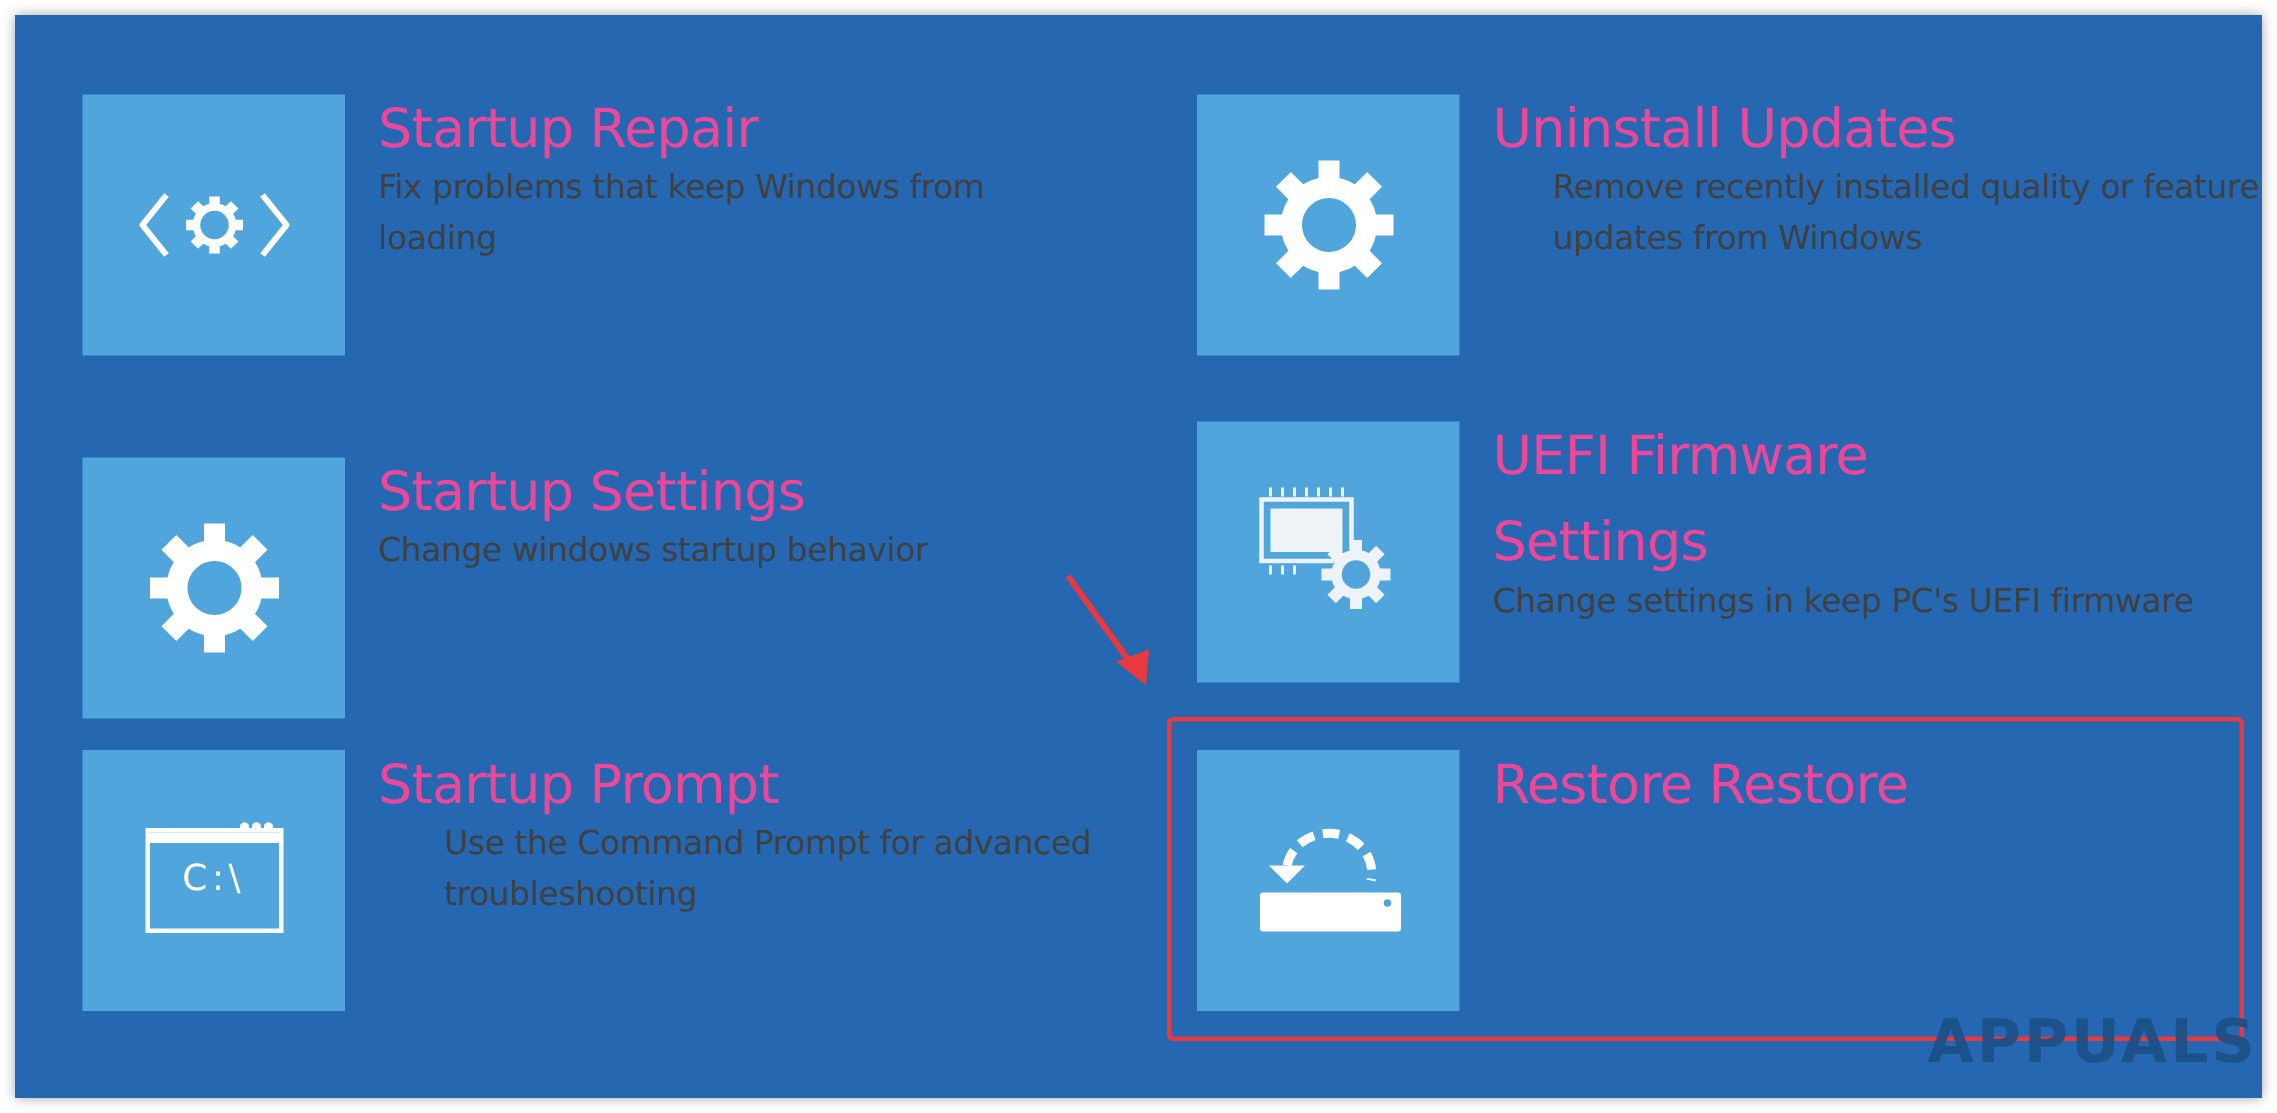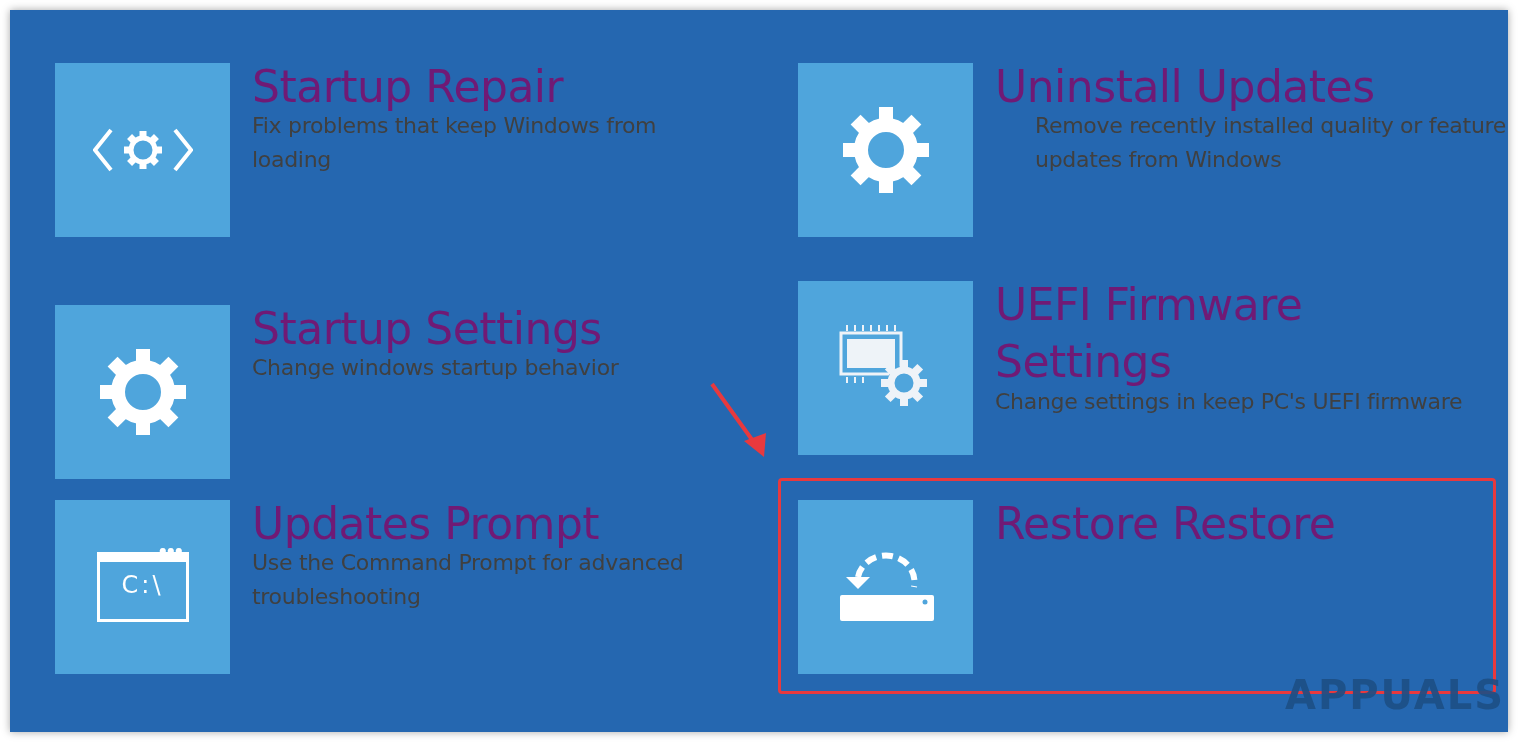--- a/index.html
+++ b/index.html
@@ -1,20 +1,20 @@
 <!DOCTYPE html>
 <html><head>
 <meta charset="utf-8">
 <style>
   html, body { margin:0; padding:0; }
   body { width:1518px; height:742px; background:#ffffff; position:relative; overflow:hidden; font-family:"DejaVu Sans", sans-serif; }
   .panel { position:absolute; left:10px; top:10px; width:1498px; height:722px; background:#2567b0; box-shadow:0 0 8px rgba(0,0,0,0.35); }
   .tile { position:absolute; }
   .tile .iconbox { position:absolute; left:0; top:0; width:175px; height:174px; background:#4fa5dc; display:flex; align-items:center; justify-content:center; }
-  .tile .title { position:absolute; left:197px; top:0; color:#701a75; font-size:44px; line-height:58px; white-space:nowrap; font-weight:normal; letter-spacing:-0.5px; }
+  .tile .title { position:absolute; left:197px; top:0; color:#ec4899; font-size:36px; line-height:58px; white-space:nowrap; font-weight:normal; letter-spacing:-0.5px; }
   .tile .desc { position:absolute; left:197px; color:#404040; font-size:22px; line-height:34px; width:480px; letter-spacing:-0.3px; }
   .red-box { position:absolute; left:778px; top:478px; width:718px; height:216px; border:3px solid #e8393e; border-radius:4px; box-sizing:border-box; }
   .watermark { position:absolute; left:1285px; top:672px; font-size:40px; font-weight:bold; color:#1d4f85; letter-spacing:2px; font-family:"DejaVu Sans", sans-serif; opacity:0.9; }
   svg { display:block; }
 </style>
 </head>
 <body>
 
 <div class="panel"></div>
 
@@ -121,22 +121,22 @@
 </div>
 
 <div class="tile" style="left:55px; top:500px; width:680px; height:174px;">
   <div class="iconbox">
     <div style="width:92px; height:70px; border:3px solid #fff; box-sizing:border-box; position:relative;">
       <div style="position:absolute; left:0; right:0; top:0; height:7px; background:#fff;"></div>
       <div style="position:absolute; right:2px; top:-9px; font-size:8px; color:#fff; letter-spacing:1px;">●●●</div>
       <div style="position:absolute; left:0; right:0; top:16px; text-align:center; color:#fff; font-size:24px; font-family:'DejaVu Sans', sans-serif; letter-spacing:3px;">C:\</div>
     </div>
   </div>
-  <div class="title" style="top:-5px;">Updates Prompt</div>
-  <div class="desc" style="top:46px; width:460px;">Use the Command Prompt for advanced troubleshooting</div>
+  <div class="title" style="top:-5px;">Startup Prompt</div>
+  <div class="desc" style="top:46px; width:460px;margin-left:44px;">Use the Command Prompt for advanced troubleshooting</div>
 </div>
 
 <div class="tile" style="left:798px; top:500px; width:690px; height:174px;">
   <div class="iconbox">
     <svg width="100" height="80" viewBox="0 0 100 80">
       <path d="M22,30 A28,26 0 1 1 78,40" fill="none" stroke="#fff" stroke-width="6" stroke-dasharray="11,6"></path>
       <polygon points="10,30 34,30 22,42" fill="#fff"></polygon>
       <rect x="4" y="48" width="94" height="26" rx="2" fill="#fff"></rect>
       <circle cx="89" cy="55" r="2.5" fill="#4fa5dc"></circle>
     </svg>

